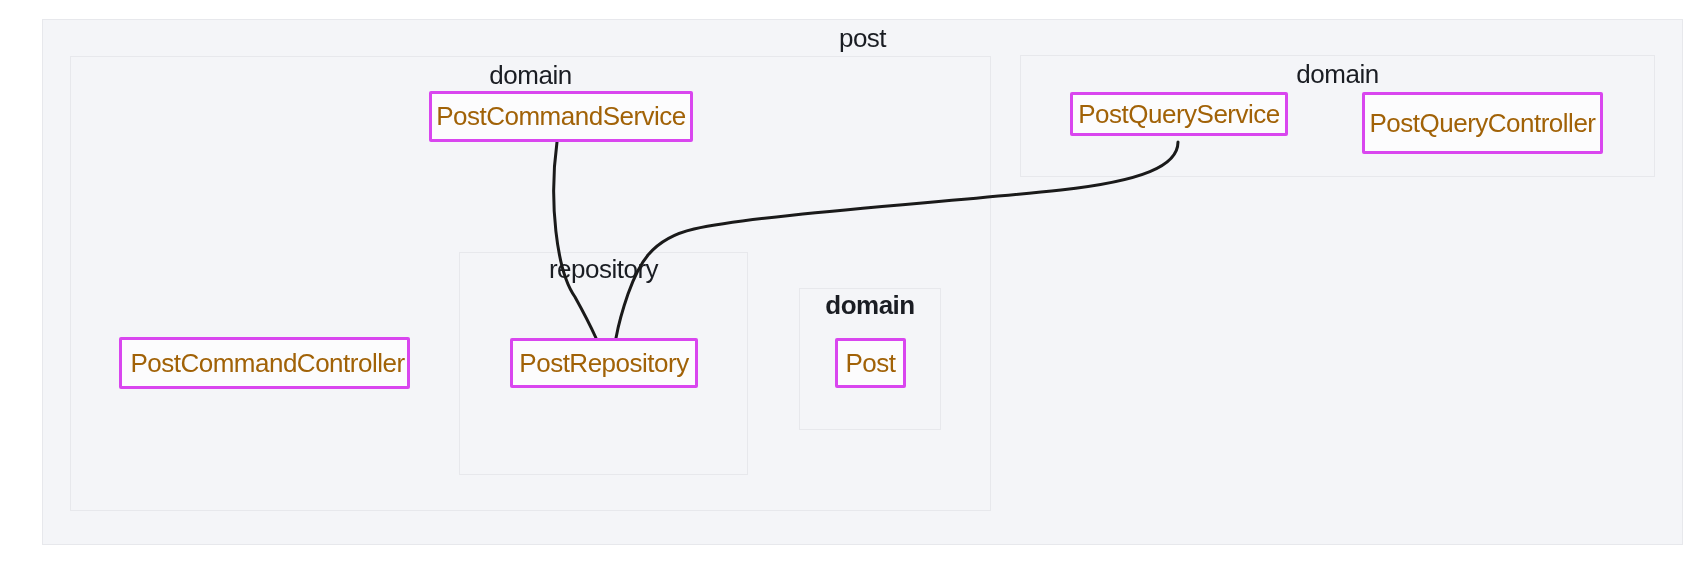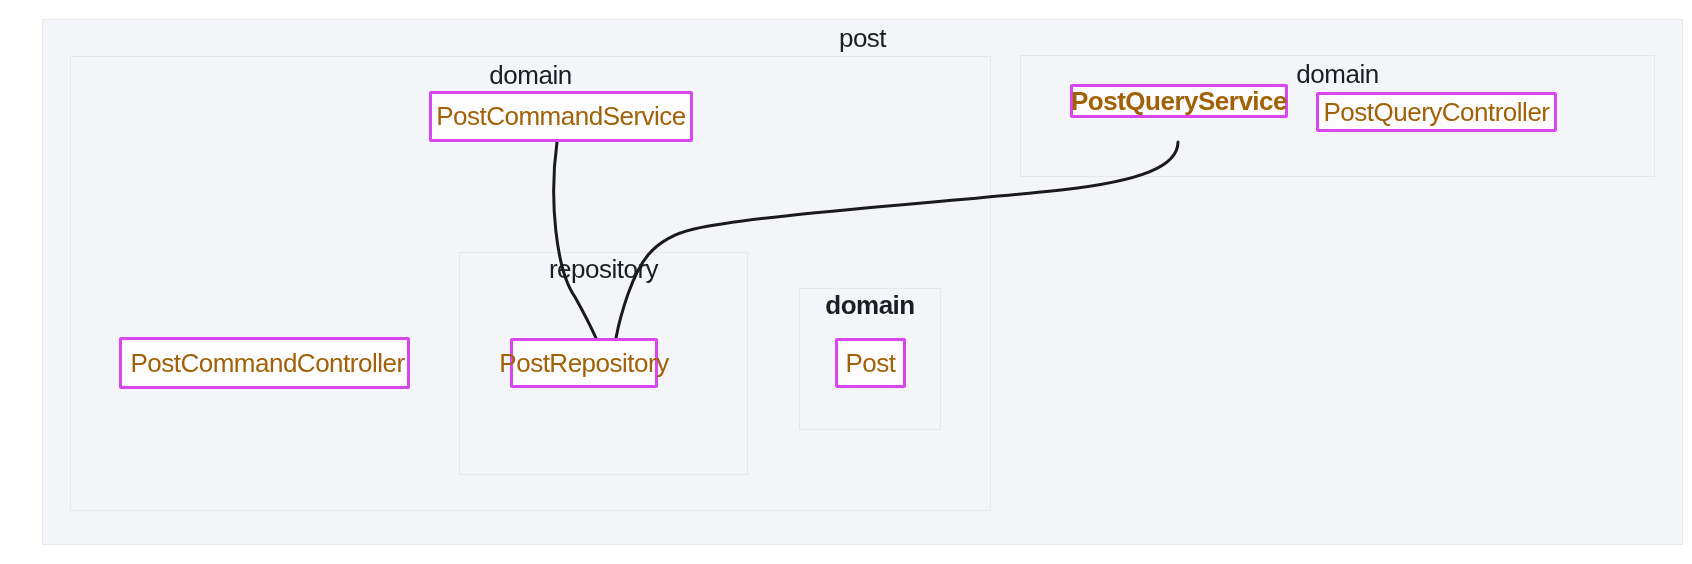--- a/index.html
+++ b/index.html
@@ -84,29 +84,29 @@
     </svg>
 
   <div class="node" style="left:429px; top:91px; width:264px; height:51px;">
     <span>PostCommandService</span>
   </div>
 
   <div class="node" style="left:119px; top:337px; width:291px; height:52px;padding-left:6px;">
     <span>PostCommandController</span>
   </div>
 
-  <div class="node" style="left:510px; top:338px; width:148px; height:50px;">
+  <div class="node" style="left:510px; top:338px; width:188px; height:50px;">
     <span>PostRepository</span>
   </div>
 
   <div class="node" style="left:835px; top:338px; width:71px; height:50px;">
     <span>Post</span>
   </div>
 
-  <div class="node" style="left:1070px; top:84px; width:218px; height:34px;font-weight:bold;">
+  <div class="node" style="left:1070px; top:92px; width:218px; height:44px;">
     <span>PostQueryService</span>
   </div>
 
-  <div class="node" style="left:1316px; top:92px; width:241px; height:40px;">
+  <div class="node" style="left:1362px; top:92px; width:241px; height:62px;">
     <span>PostQueryController</span>
   </div>
 
 </div>
 
 </body></html>

